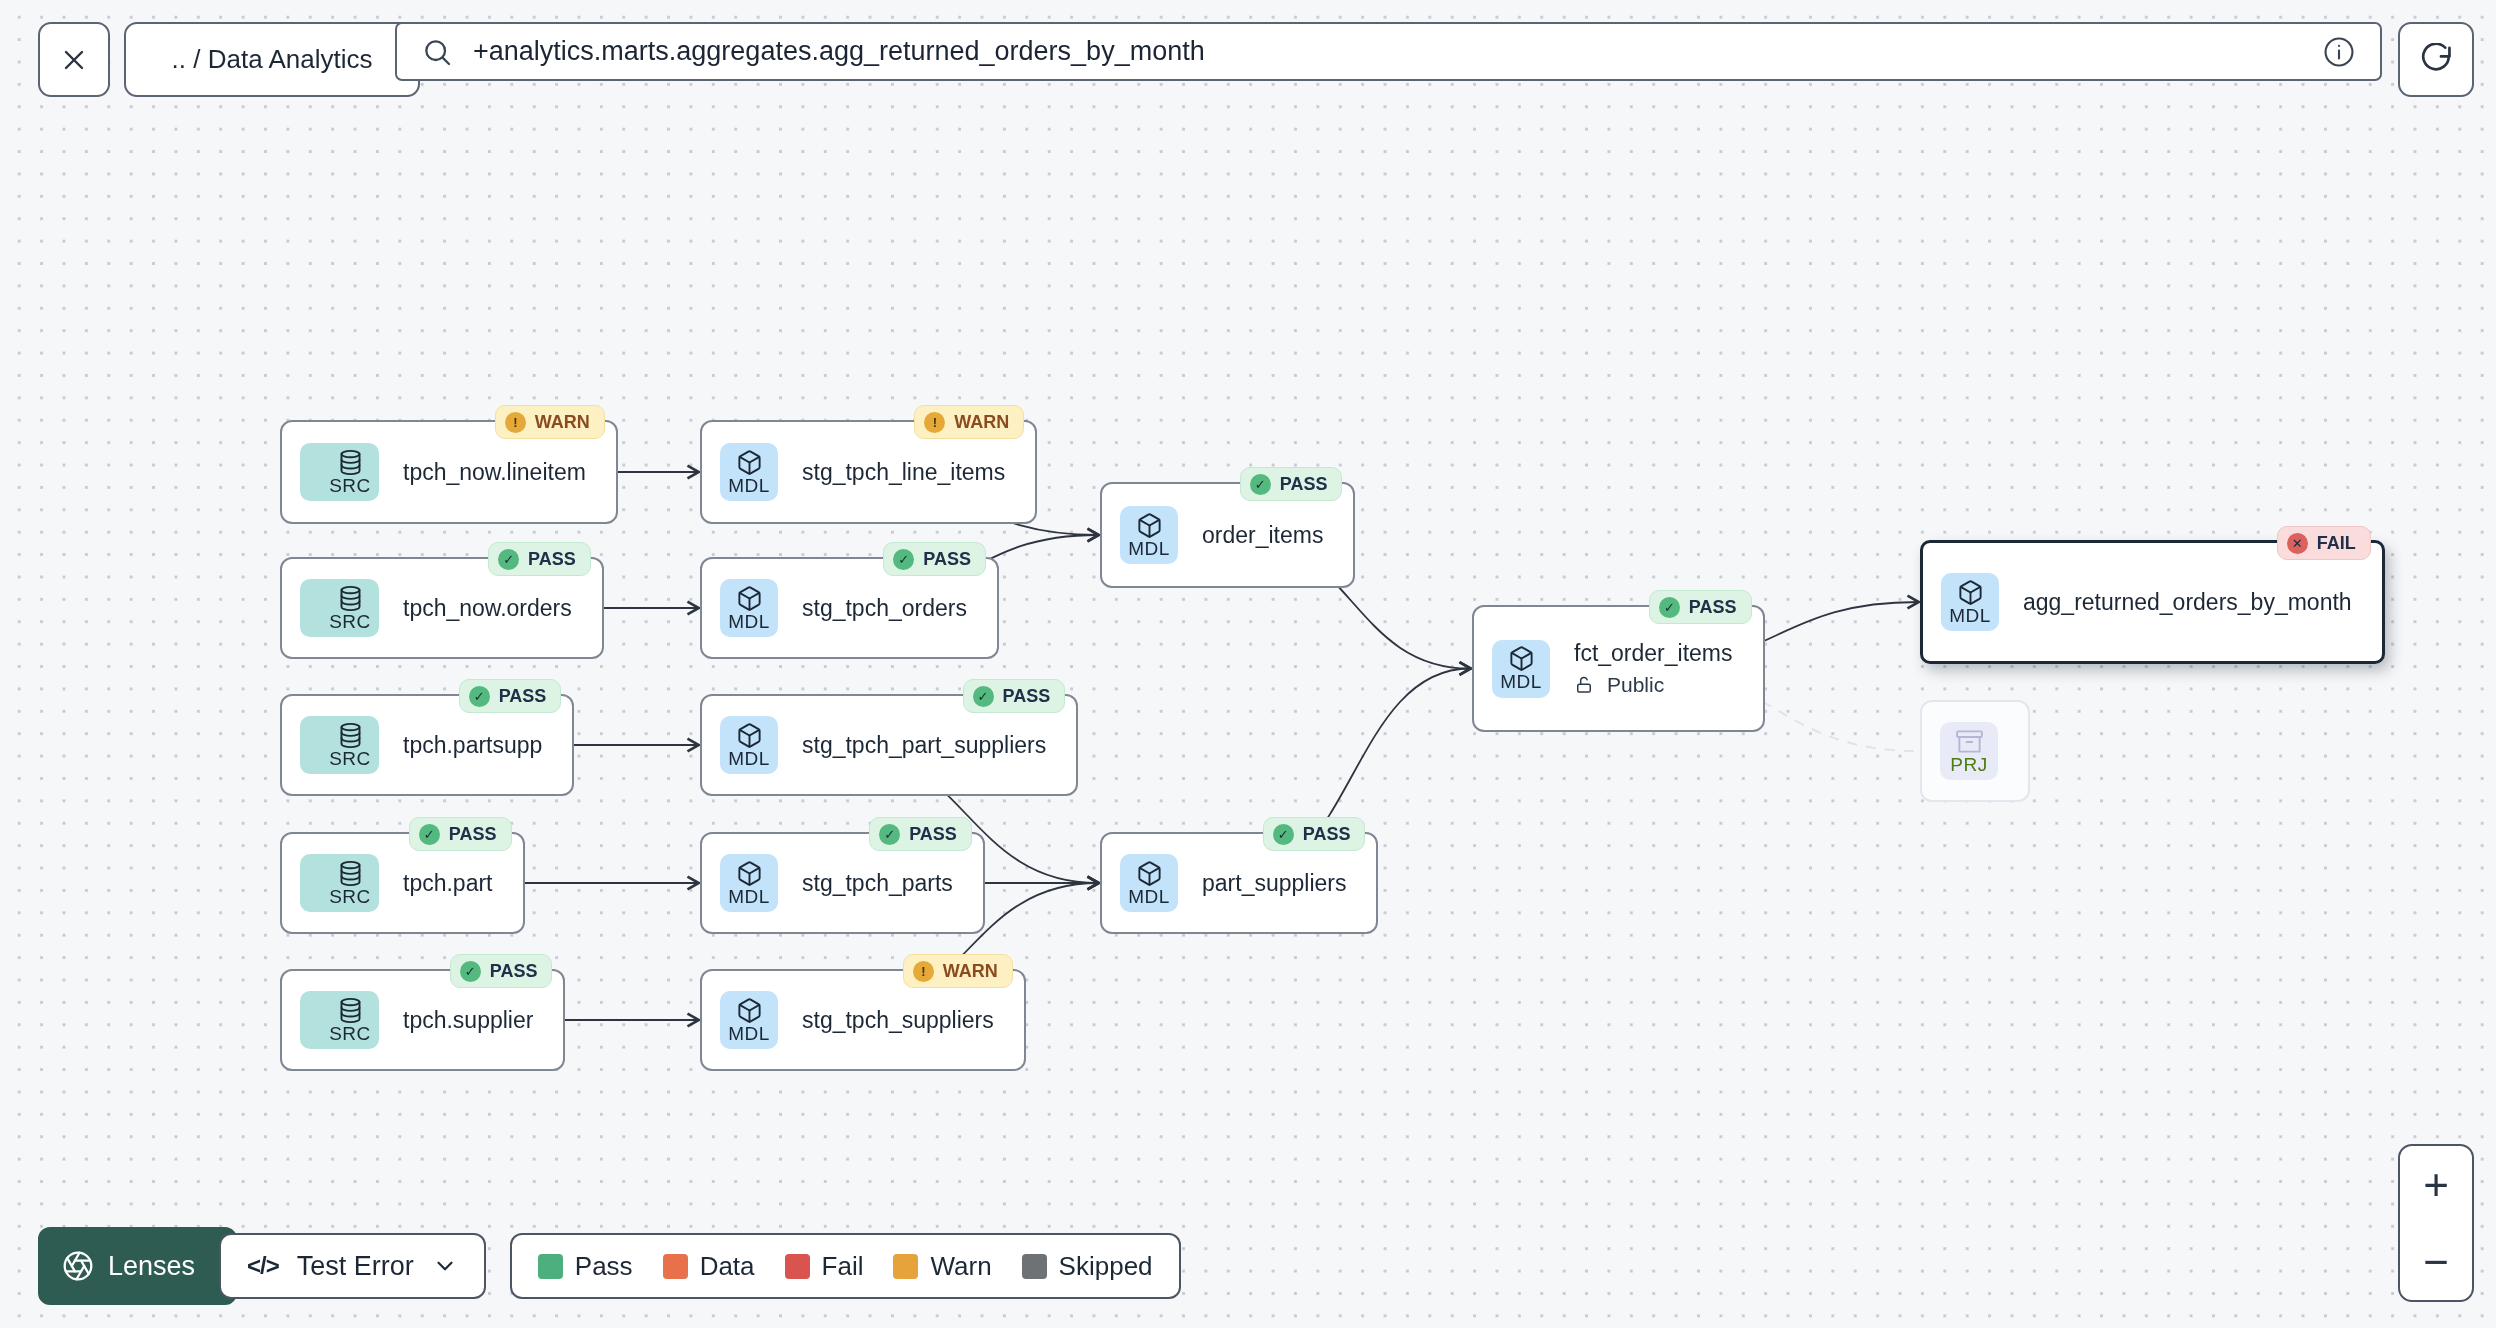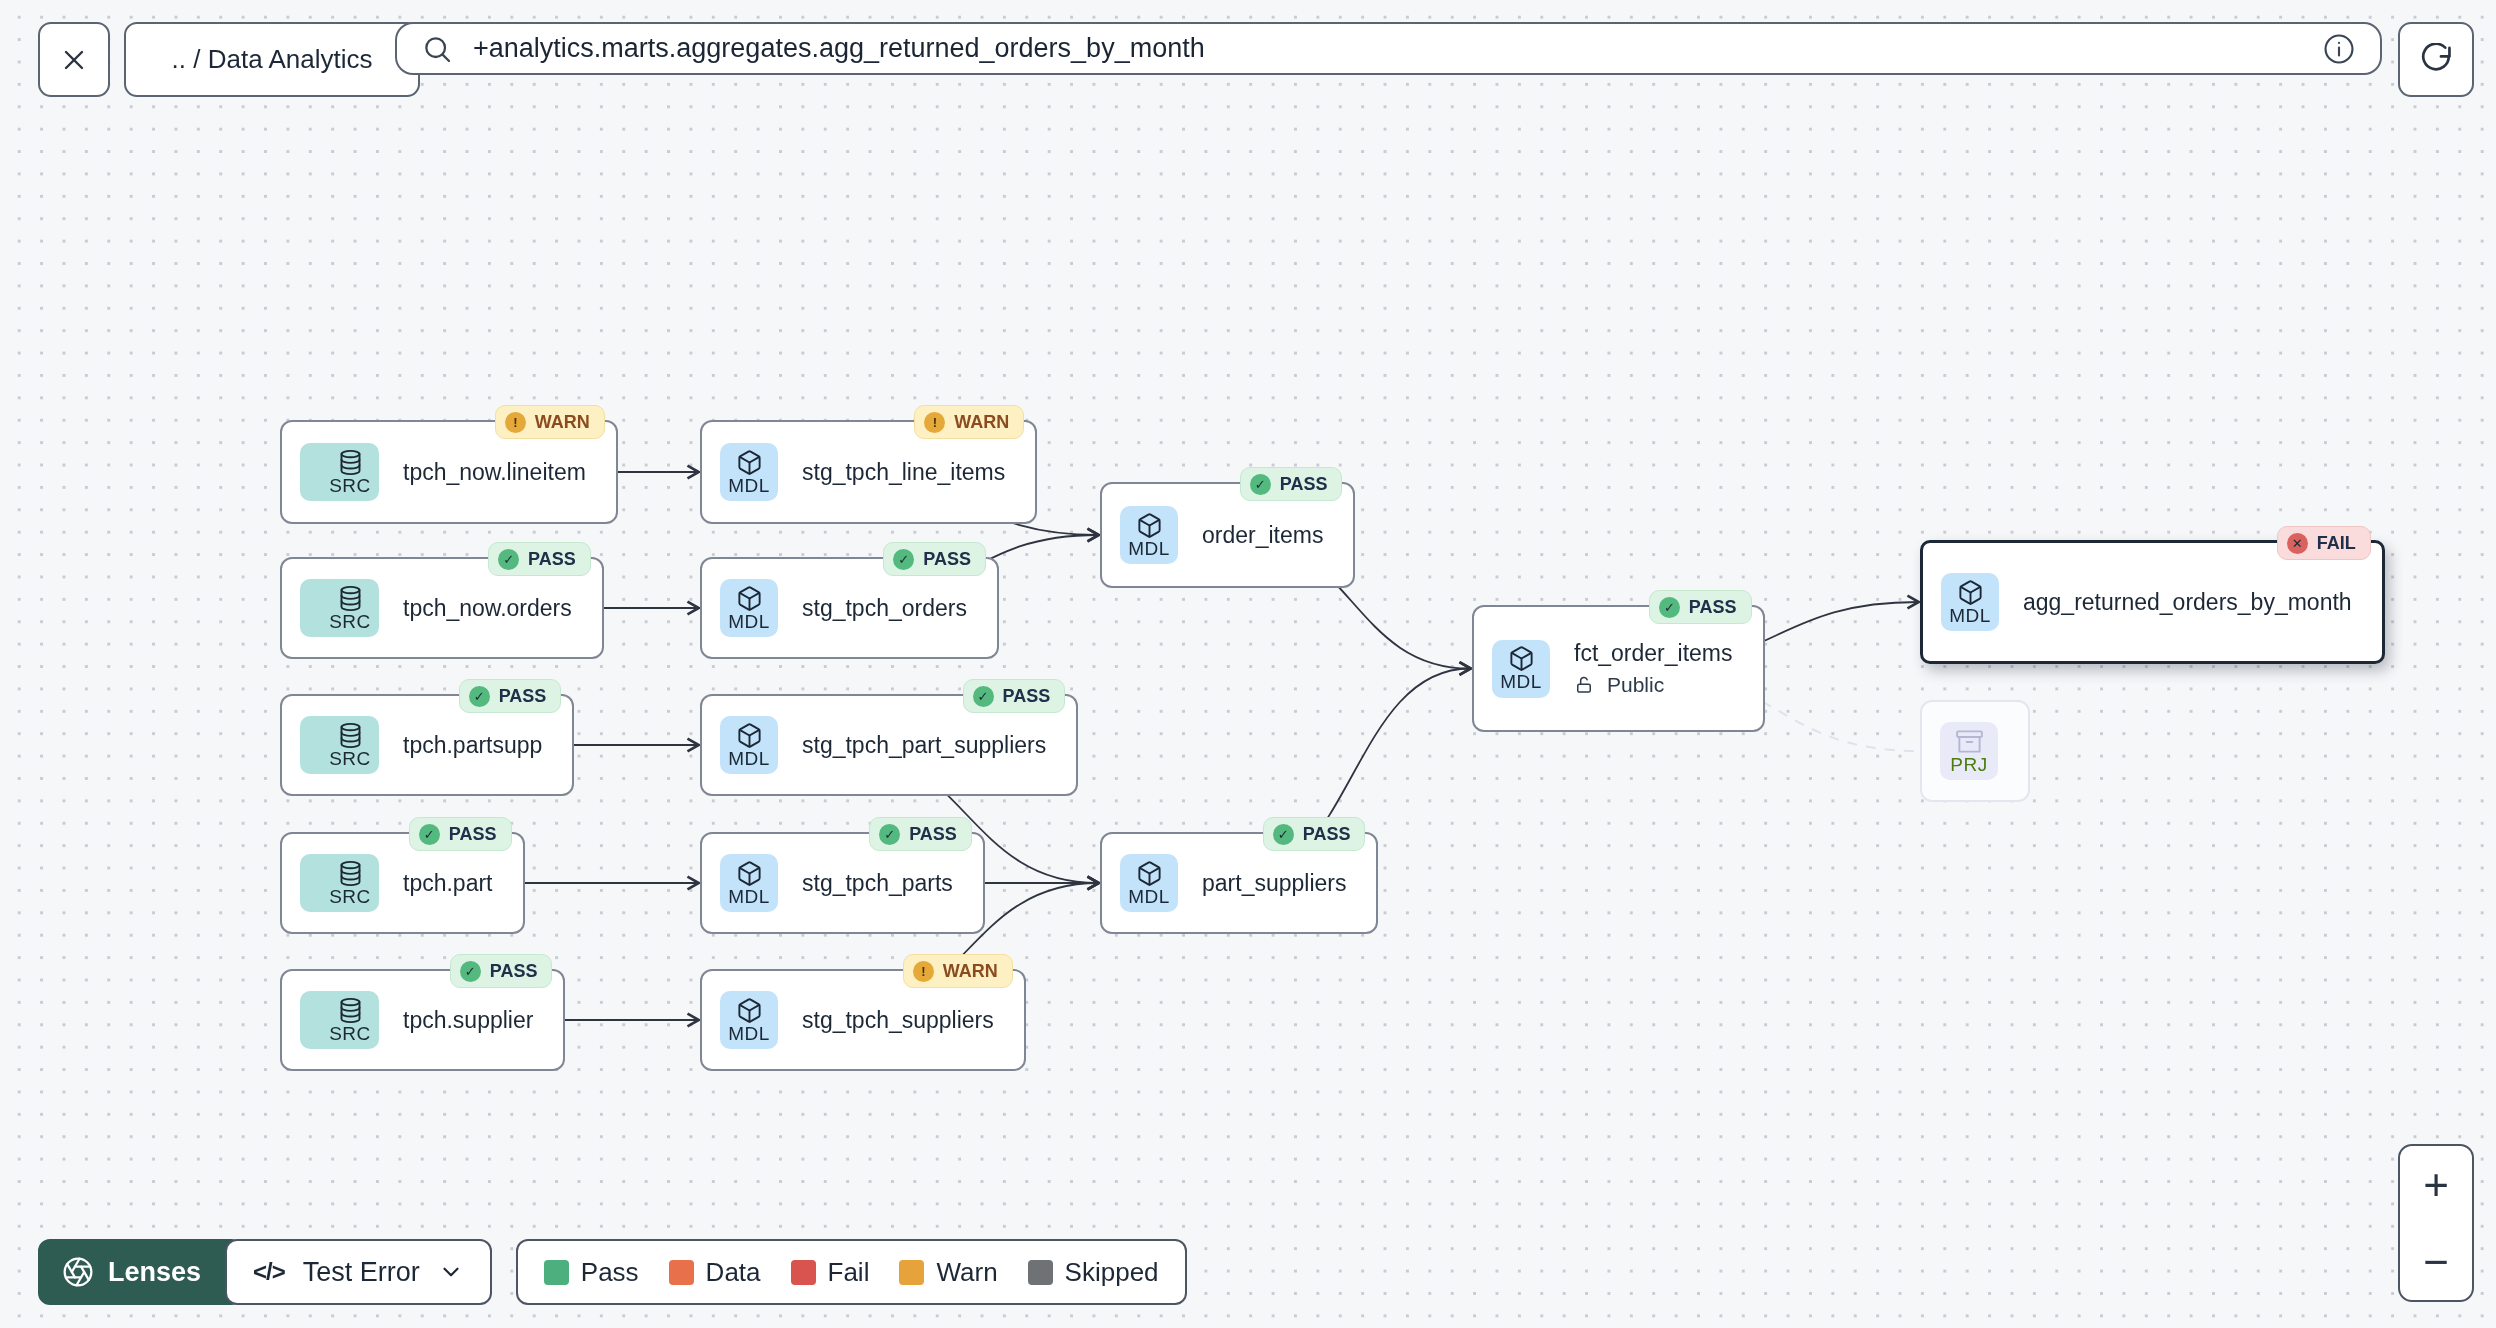--- a/index.html
+++ b/index.html
@@ -15,22 +15,22 @@
   
   .tb-btn{
     position:absolute;top:22px;height:75px;box-sizing:border-box;
     background:#fff;border:2.5px solid #5a6472;border-radius:13px;
     display:flex;align-items:center;justify-content:center;
     font-size:26px;color:#1d2836;cursor:pointer;
   }
   #close-btn{left:38px;width:72px;}
   #breadcrumb-btn{left:124px;width:296px;}
   #search-bar{
-    position:absolute;top:22px;left:395px;width:1987px;height:53px;box-sizing:border-box;
-    background:#fff;border:2.5px solid #5a6472;border-radius:18px;
+    position:absolute;top:22px;left:395px;width:1987px;height:59px;box-sizing:border-box;
+    background:#fff;border:2.5px solid #5a6472;border-radius:7px;
     display:flex;align-items:center;gap:18px;padding:0 24px;
   }
   #search-bar input{
     flex:1;border:none;outline:none;background:transparent;
     font-family:inherit;font-size:27px;color:#1b2533;
   }
   #refresh-btn{left:2398px;width:76px;}
   .icon{flex:0 0 auto;display:inline-flex;align-items:center;justify-content:center;}
   
   #canvas{position:absolute;inset:0;}
@@ -78,24 +78,24 @@
   .badge.pass{background:#ddf3e4;border-color:#c4e9d0;}
   .badge.pass .bdot{background:#53b97e;}
   .badge.warn{background:#fdf0c2;border-color:#f3e0a0;color:#8a4b21;}
   .badge.warn .bdot{background:#e5a93a;color:#4f3008;}
   .badge.fail{background:#f9dcdb;border-color:#f0c6c4;}
   .badge.fail .bdot{background:#da625e;}
   
   #footer{position:absolute;left:38px;bottom:23px;display:flex;align-items:center;gap:24px;z-index:5;}
   #lens-group{display:flex;align-items:center;}
   #lenses-btn{
-    height:66px;box-sizing:border-box;border-radius:12px;
+    height:78px;box-sizing:border-box;border-radius:12px;
     background:#2e5c52;color:#fff;border:2.5px solid #2e5c52;
     display:flex;align-items:center;gap:14px;padding:0 40px 0 22px;
-    font-size:27px;cursor:pointer;font-weight:bold;
+    font-size:27px;cursor:pointer;
   }
   #lens-select{
     height:66px;box-sizing:border-box;margin-left:-18px;
     background:#fff;border:2.5px solid #4b5563;border-radius:12px;
     display:flex;align-items:center;gap:18px;padding:0 26px;
     font-size:27px;color:#1d2836;cursor:pointer;
   }
   .code-glyph{font-weight:700;font-size:24px;letter-spacing:-1px;}
   #legend{
     height:66px;box-sizing:border-box;

